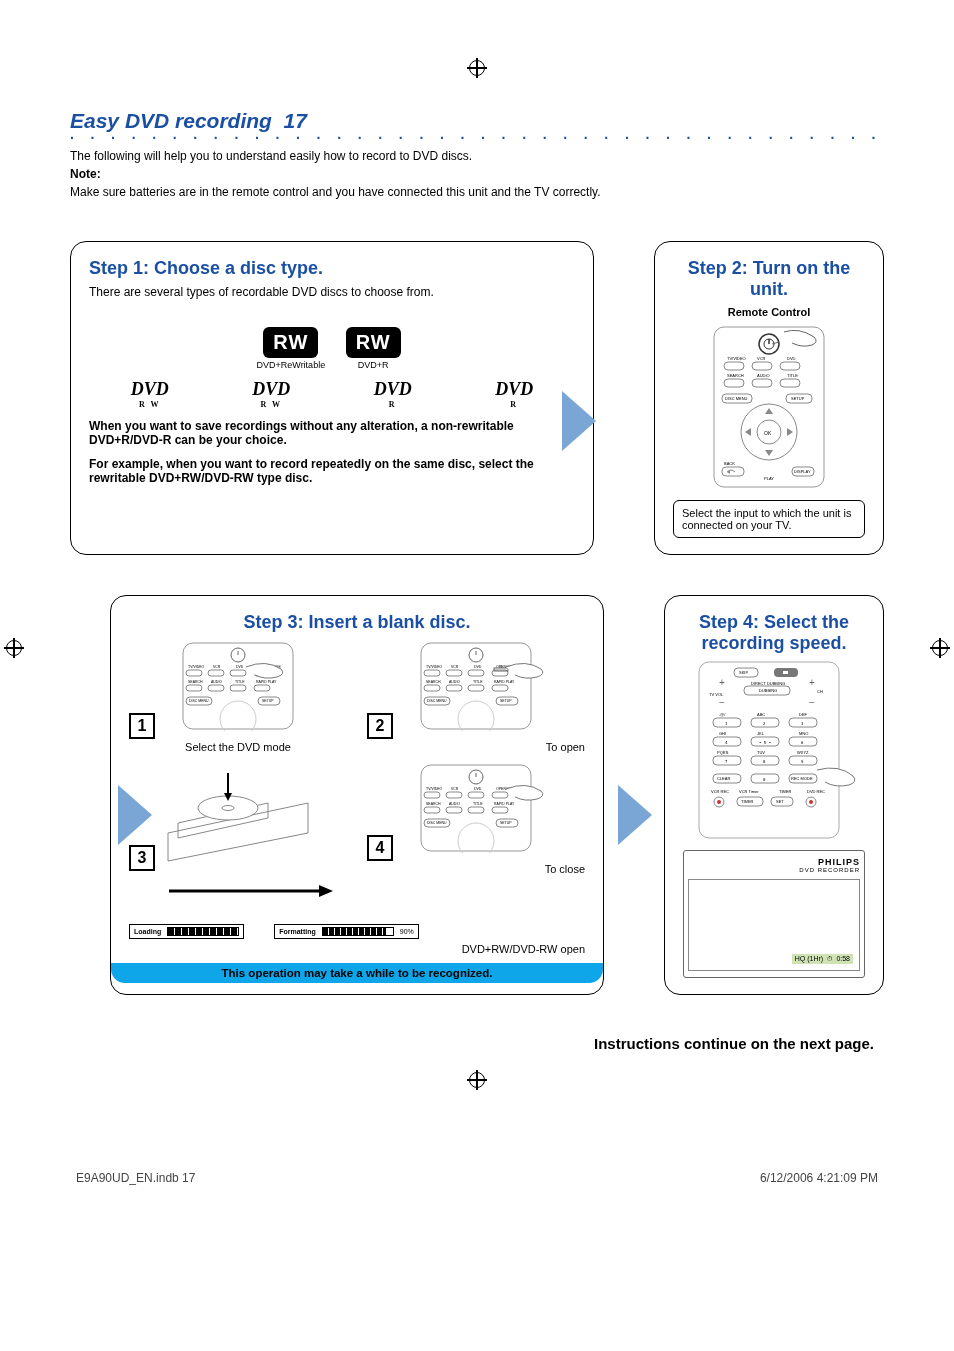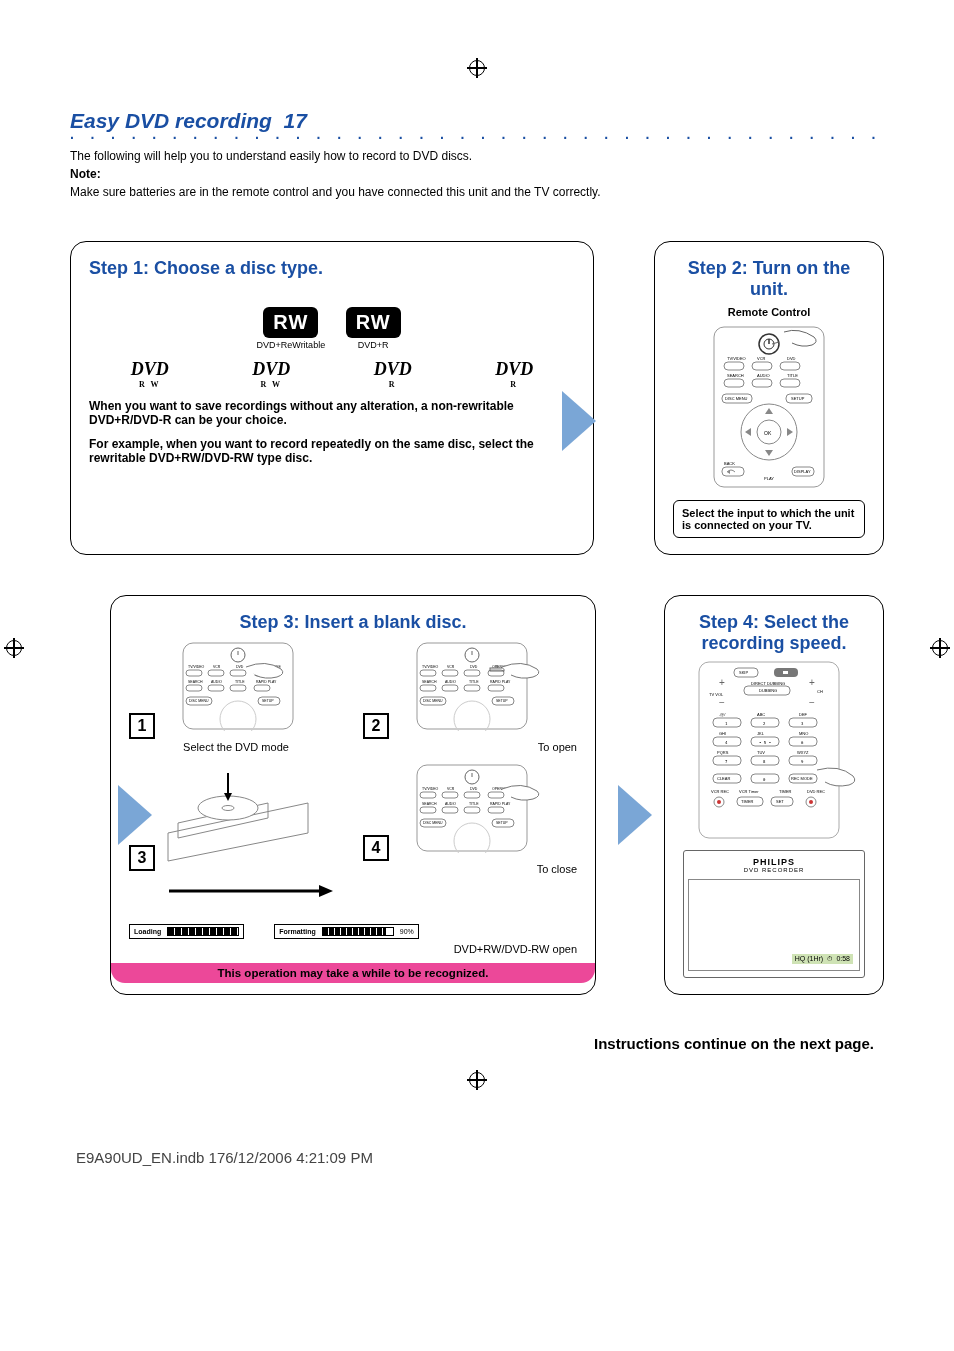--- a/index.html
+++ b/index.html
@@ -87,27 +87,27 @@
     border-bottom: 30px solid transparent;
     border-left: 34px solid #7aa6d6;
   }
   .tri1 { left: 492px; top: 150px; }
   .remote-box { text-align:center; font-weight:bold; font-size:11px; margin-bottom:4px;}
   .remote-svg { display:block; margin:0 auto 8px auto; }
   .inner-box {
     border: 1px solid #000;
     border-radius: 6px;
     padding: 6px 8px;
-    font-weight: bold;
+    font-weight: normal;
     font-size: 11px;
     margin-top: 4px;
   }
   .row2 { display:flex; gap:60px; align-items:stretch; position:relative; margin-top:40px; }
   .step3 { flex: 1 1 400px; margin-left:40px; }
-  .step4 { flex: 0 0 220px; margin-left: 8px; }
+  .step4 { flex: 0 0 220px; }
   .tri2 { left: 48px; top: 190px; }
   .tri3 { left: 548px; top: 190px; }
   .numbox {
     display:inline-block;
     border:2px solid #000;
     width:22px; height:22px;
     text-align:center;
     line-height:22px;
     font-weight:bold;
     font-size:16px;
@@ -123,35 +123,35 @@
   .caption { text-align:right; font-size:11px; margin-top:2px; }
   .caption.left { text-align:center; }
   .loading-row { display:flex; gap:30px; margin-top:20px; font-size:8px; align-items:center;}
   .loading-box { border:1px solid #000; padding:2px 4px; display:flex; align-items:center; gap:6px; }
   .progress { display:inline-block; border:1px solid #000; width:70px; height:7px; position:relative; }
   .progress .fill { background:#000; height:100%; display:block; }
   .progress .dashed { display:flex; height:100%;}
   .progress .dashed span{ flex:1; border-right:1px solid #fff; background:#000;}
   .note-right { text-align:right; font-size:11px; margin-top:4px;}
   .yellow-bar {
-    background: #ec4899;
+    background: #0ea5e9;
     color:#000;
     font-weight:bold;
     font-size:11.5px;
     text-align:center;
     padding:4px 2px;
     border-radius: 0 0 14px 14px;
     margin: 8px -18px -16px -18px;
   }
-  .philips-device { border:1px solid #666; border-radius:3px; text-align:center; padding:6px 4px; margin-top:10px;}
+  .philips-device { border:1px solid #666; border-radius:3px; text-align:right; padding:6px 4px; margin-top:10px;}
   .philips-brand { font-weight:bold; font-size:9px; letter-spacing:1px;}
   .tv-screen { border:1px solid #888; height:90px; margin-top:6px; position:relative; }
   .hq-label { position:absolute; right:6px; bottom:6px; background:#cfe3b5; font-size:7px; padding:1px 3px; }
   .continue { text-align:right; font-weight:bold; font-size:15px; margin: 40px 10px 0 0;}
-  .footer { display:flex; font-size:15px; color:#444; margin-top:58px; padding:0 6px;}
+  .footer { display:flex; justify-content:space-between; font-size:12px; color:#444; margin-top:80px; padding:0 6px;}
   .side-reg { position:absolute; top:640px; }
   .side-reg.left{ left:6px; } .side-reg.right{ right:6px; }
   .keypad-svg{ display:block; margin:0 auto;}
 </style>
 </head>
 <body>
 
 <div class="page">
   <div class="top-reg"><span class="reg-mark"></span></div>
   <span class="side-reg left"><span class="reg-mark"></span></span>
@@ -168,20 +168,21 @@
     <div>The following will help you to understand easily how to record to DVD discs.</div>
     <div class="bold">Note:</div>
     <div>Make sure batteries are in the remote control and you have connected this unit and the TV correctly.</div>
   </div>
 
   <div class="panels">
 
     <div class="row1">
       <div class="panel step1">
         <div class="step-title">Step 1: Choose a disc type.</div>
+        <div>There are several types of recordable DVD discs to choose from.</div>
         <div class="logos">
           <span style="display:inline-block; text-align:center;">
             <span class="badge">RW</span>
             <span class="badge-sub">DVD+ReWritable</span>
           </span>
           <span style="display:inline-block; text-align:center;">
             <span class="badge">RW</span>
             <span class="badge-sub">DVD+R</span>
           </span>
           <div class="dvdrow">

